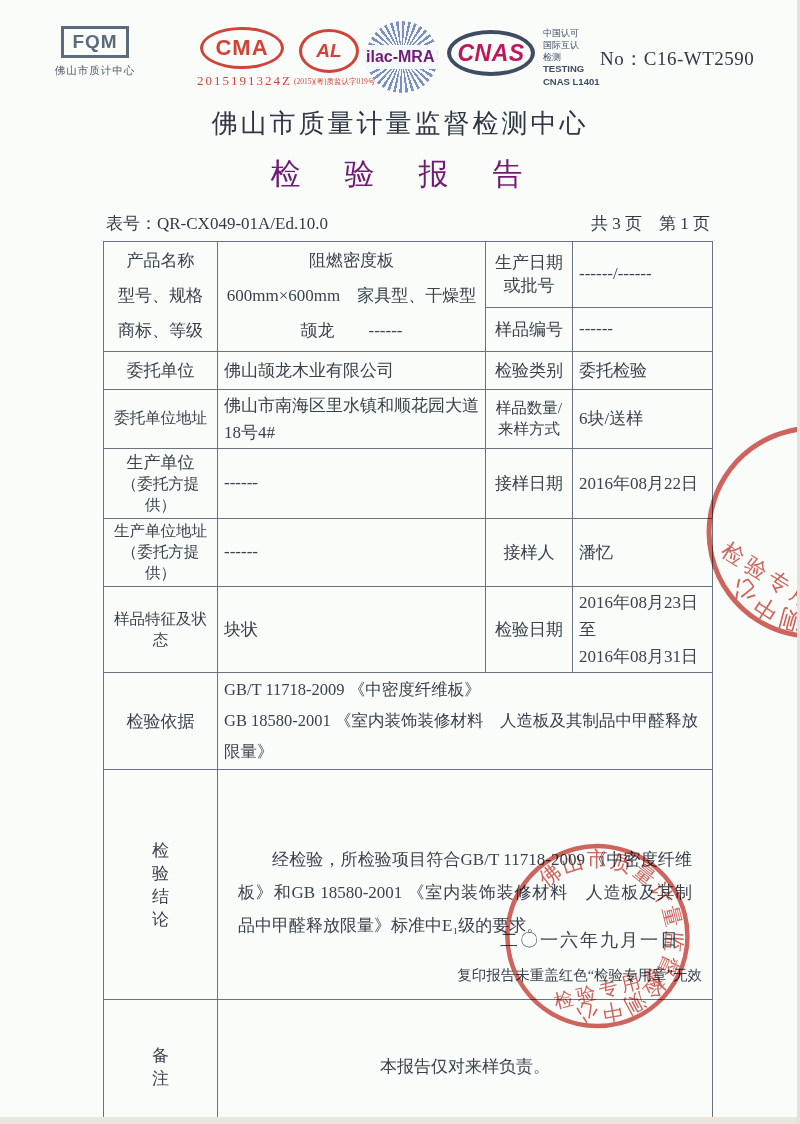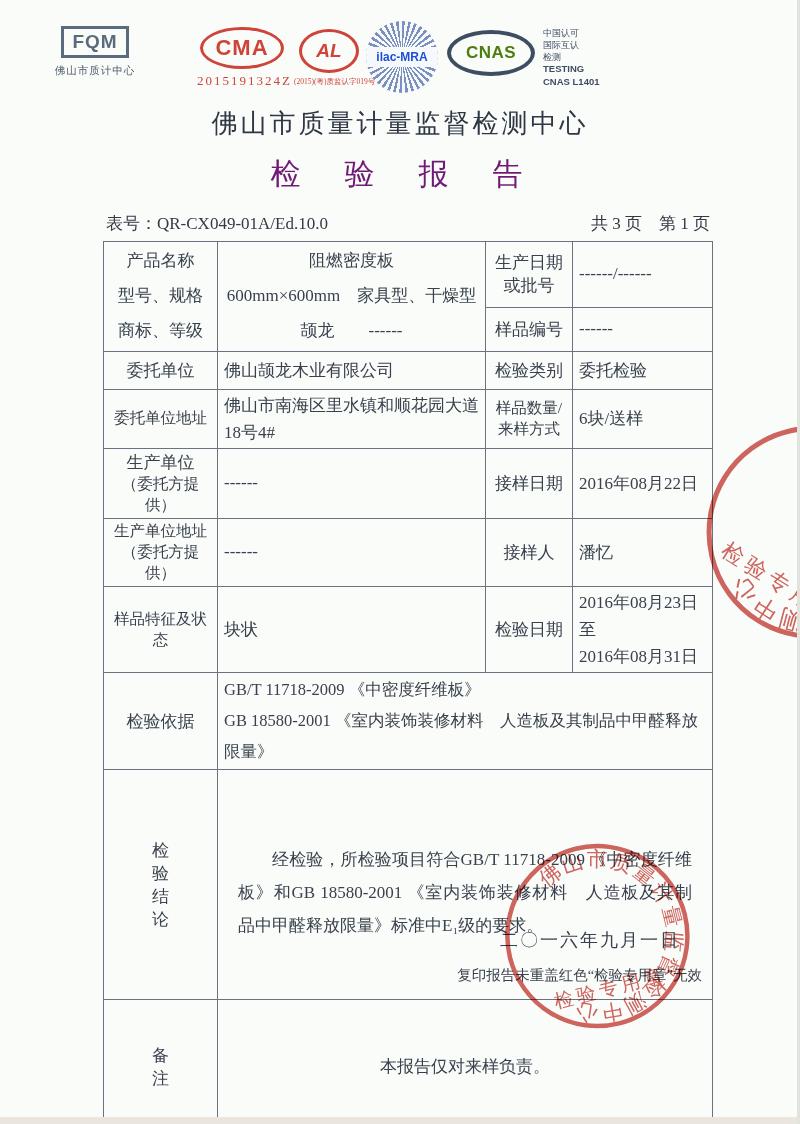--- a/index.html
+++ b/index.html
@@ -26,27 +26,27 @@
   .logo-cal { position:absolute; left:294px; top:29px; width:70px; text-align:center; }
   .cal-ellipse { width:60px; height:44px; border:3.5px solid #cf4438; border-radius:50%;
     display:flex; align-items:center; justify-content:center; margin:0 auto; }
   .cal-ellipse span { color:#cf4438; font-family:"Liberation Sans",sans-serif;
     font-weight:bold; font-size:19px; font-style:italic; }
   .cal-caption { margin-top:4px; color:#cf4438; font-size:7.5px; white-space:nowrap; }
   .logo-ilac { position:absolute; left:366px; top:21px; width:72px; height:72px;
     border-radius:50%; overflow:hidden;
     background:repeating-conic-gradient(#7b90bc 0deg 4.5deg,#f6f9fb 4.5deg 10deg);
     display:flex; align-items:center; justify-content:center; }
-  .ilac-band { background:#f6f9fb; width:100%; text-align:center; padding:3px 0;
-    color:#1d4ed8; font-family:"Liberation Sans",sans-serif; font-weight:bold; font-size:12px; }
+  .ilac-band { background:#f6f9fb; width:100%; text-align:left; padding:3px 0;
+    color:#701a75; font-family:"Liberation Sans",sans-serif; font-weight:bold; font-size:16px; }
   .logo-cnas { position:absolute; left:447px; top:30px; }
   .cnas-ellipse { width:88px; height:46px; border:4px solid #3f4d63; border-radius:50%;
     display:flex; align-items:center; justify-content:center; }
-  .cnas-ellipse span { color:#4d7c0f; font-family:"Liberation Sans",sans-serif;
-    font-weight:bold; font-size:17px; letter-spacing:0.5px; }
+  .cnas-ellipse span { color:#be185d; font-family:"Liberation Sans",sans-serif;
+    font-weight:bold; font-style:italic; font-size:23px; letter-spacing:0.5px; }
   .cnas-caption { position:absolute; left:543px; top:27px; color:#3f4d63;
     font-family:Liberation Sans, sans-serif; font-size:9px; line-height:1.35; }
   .cnas-caption .b { font-weight:bold; font-size:9.5px; }
   .report-no { position:absolute; left:600px; top:46px; font-size:19px; color:#2f3744;
     letter-spacing:0.5px; }
   
   .title-block { padding-top:106px; text-align:center; }
   .org-name { font-size:26px; font-weight:normal; letter-spacing:3px; color:#2f3744; }
   .report-title { margin-top:13px; font-size:30px; font-weight:normal; letter-spacing:7px; color:#701a75; }
   .form-row { display:flex; justify-content:space-between; margin:17px 90px 6px 106px;
@@ -107,20 +107,21 @@
         <span>CNAS</span>
       </div>
     </div>
     <div class="cnas-caption">
       <div>中国认可</div>
       <div>国际互认</div>
       <div>检测</div>
       <div class="b">TESTING</div>
       <div class="b">CNAS L1401</div>
     </div>
+    <div class="report-no"><span>No：</span><span>C16-WT2590</span></div>
   </div>
 
   <div class="title-block">
     <div class="org-name">佛山市质量计量监督检测中心</div>
     <div class="report-title">检　验　报　告</div>
   </div>
   <div class="form-row">
     <span>表号：QR-CX049-01A/Ed.10.0</span>
     <span>共 3 页　第 1 页</span>
   </div>

